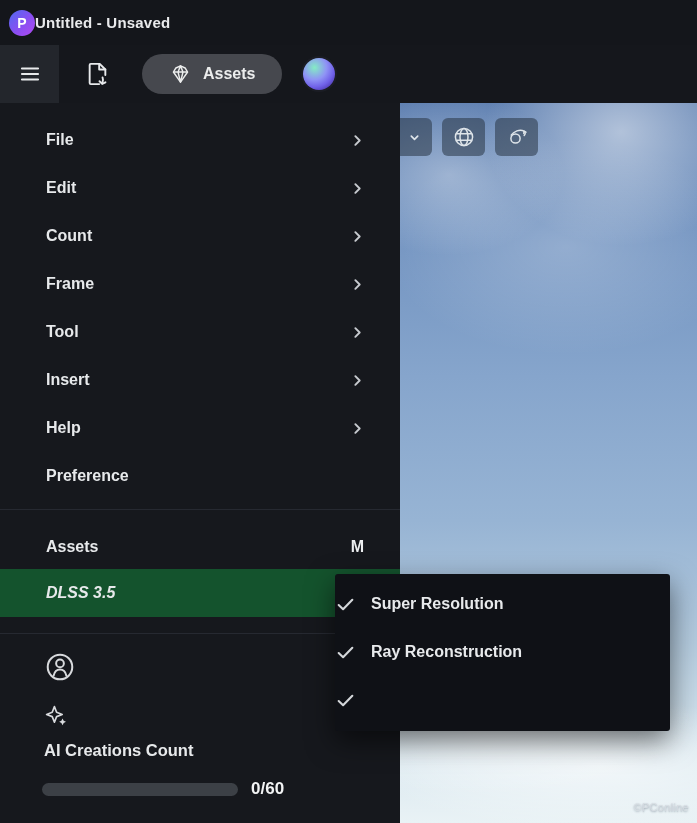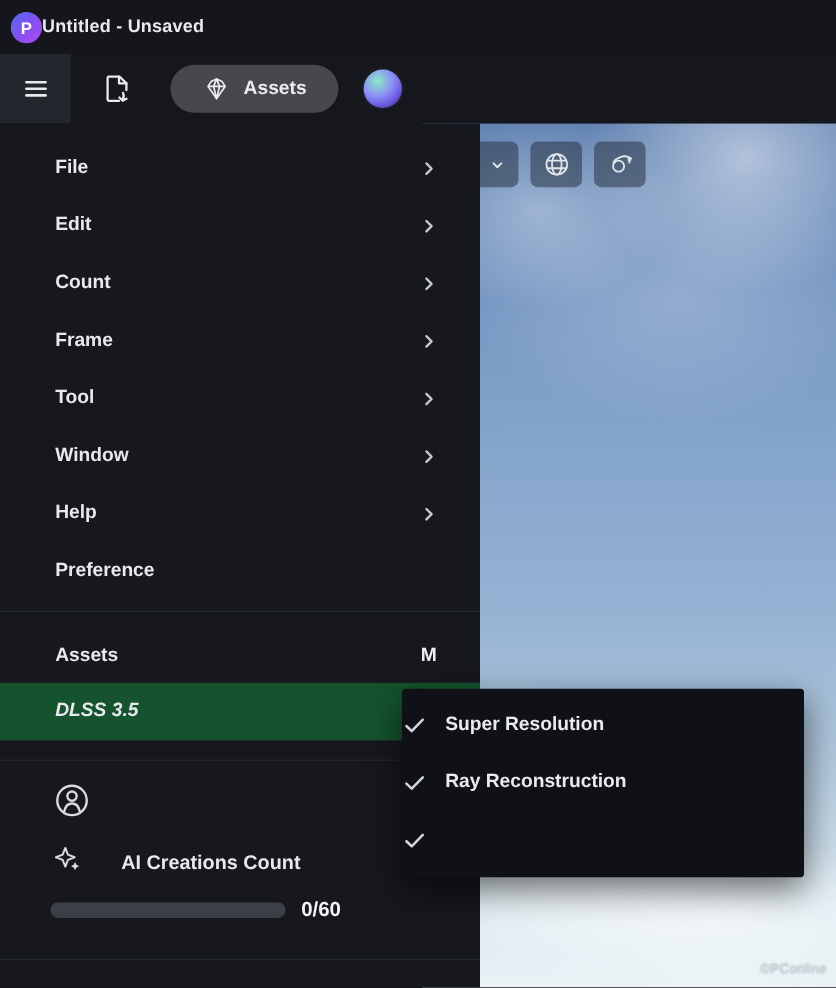--- a/index.html
+++ b/index.html
@@ -53,22 +53,22 @@
                 background:#16181d; z-index:5; padding-top:13px; }
   .menu-row { height:48px; display:flex; align-items:center; justify-content:space-between;
               padding:0 36px 0 46px; color:#e7e9eb; font-size:16px; font-weight:bold; cursor:pointer; }
   .menu-row .chev { display:flex; align-items:center; }
   .panel-divider { height:1px; background:#262931; }
   .row-assets { height:44px; margin-top:15px; }
   .row-dlss { background:#14532d;font-style:italic; }
   .shortcut-key { color:#eceef0; font-size:16px; font-weight:bold; }
 
   .avatar-wrap { margin:17px 0 0 44px; width:32px; height:32px; cursor:pointer; }
-  .ai-row { margin:21px 0 0 44px; display:flex; align-items:flex-end; gap:32px;
-            color:#e7e9eb; font-size:16.5px; font-weight:bold; }
+  .ai-row { margin:21px 0 0 44px; display:flex; align-items:flex-start; gap:12px;
+            color:#e7e9eb; font-size:16.5px; font-weight:bold;flex-direction:column; }
   .progress-row { margin:19px 0 0 42px; display:flex; align-items:center; }
   .progress-track { width:196px; height:13px; border-radius:7px; background:#3c4046;
                     overflow:hidden; position:relative; }
   .progress-fill { position:absolute; left:0; top:0; bottom:0; background:#7c5cf0; }
   .progress-label { margin-left:13px; color:#f2f3f4; font-size:17px; font-weight:bold; }
 
   
   .submenu { position:absolute; left:335px; top:574px; width:335px; z-index:10;
              background:#0f1116; border-radius:3px; padding:6px 0 7px;
              box-shadow:0 10px 28px rgba(0,0,0,.55); }
@@ -191,21 +191,21 @@
     </div>
     <div class="menu-row">
       <span>Tool</span>
       <span class="chev">
         <svg width="13" height="13" viewBox="0 0 12 12" fill="none" stroke="#c6c9ce" stroke-width="1.8" stroke-linecap="round" stroke-linejoin="round">
             <path d="M4 2l4 4-4 4"></path>
           </svg>
       </span>
     </div>
     <div class="menu-row">
-      <span>Window</span>
+      <span>Insert</span>
       <span class="chev">
         <svg width="13" height="13" viewBox="0 0 12 12" fill="none" stroke="#c6c9ce" stroke-width="1.8" stroke-linecap="round" stroke-linejoin="round">
             <path d="M4 2l4 4-4 4"></path>
           </svg>
       </span>
     </div>
     <div class="menu-row">
       <span>Help</span>
       <span class="chev">
         <svg width="13" height="13" viewBox="0 0 12 12" fill="none" stroke="#c6c9ce" stroke-width="1.8" stroke-linecap="round" stroke-linejoin="round">

